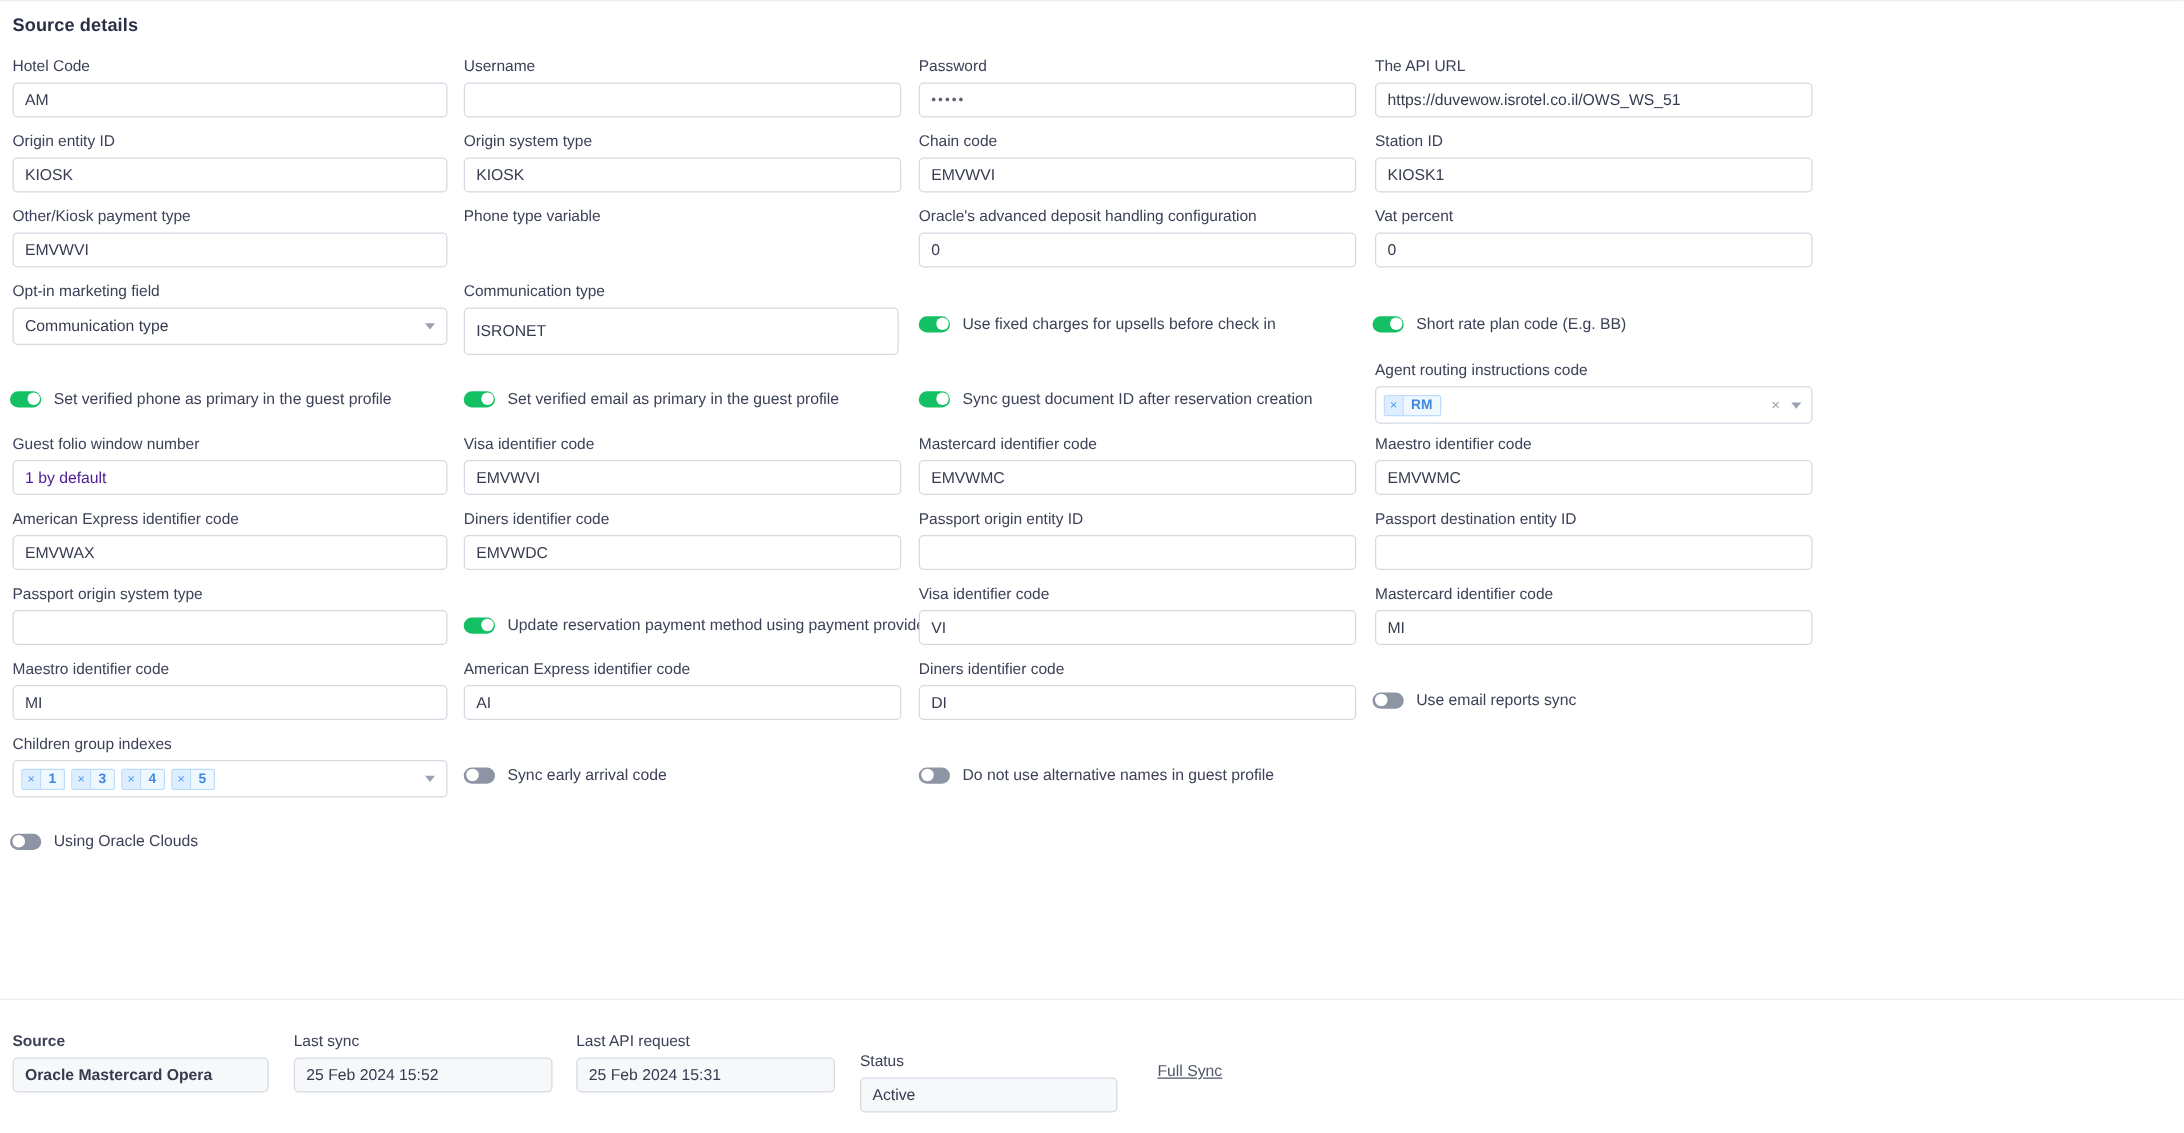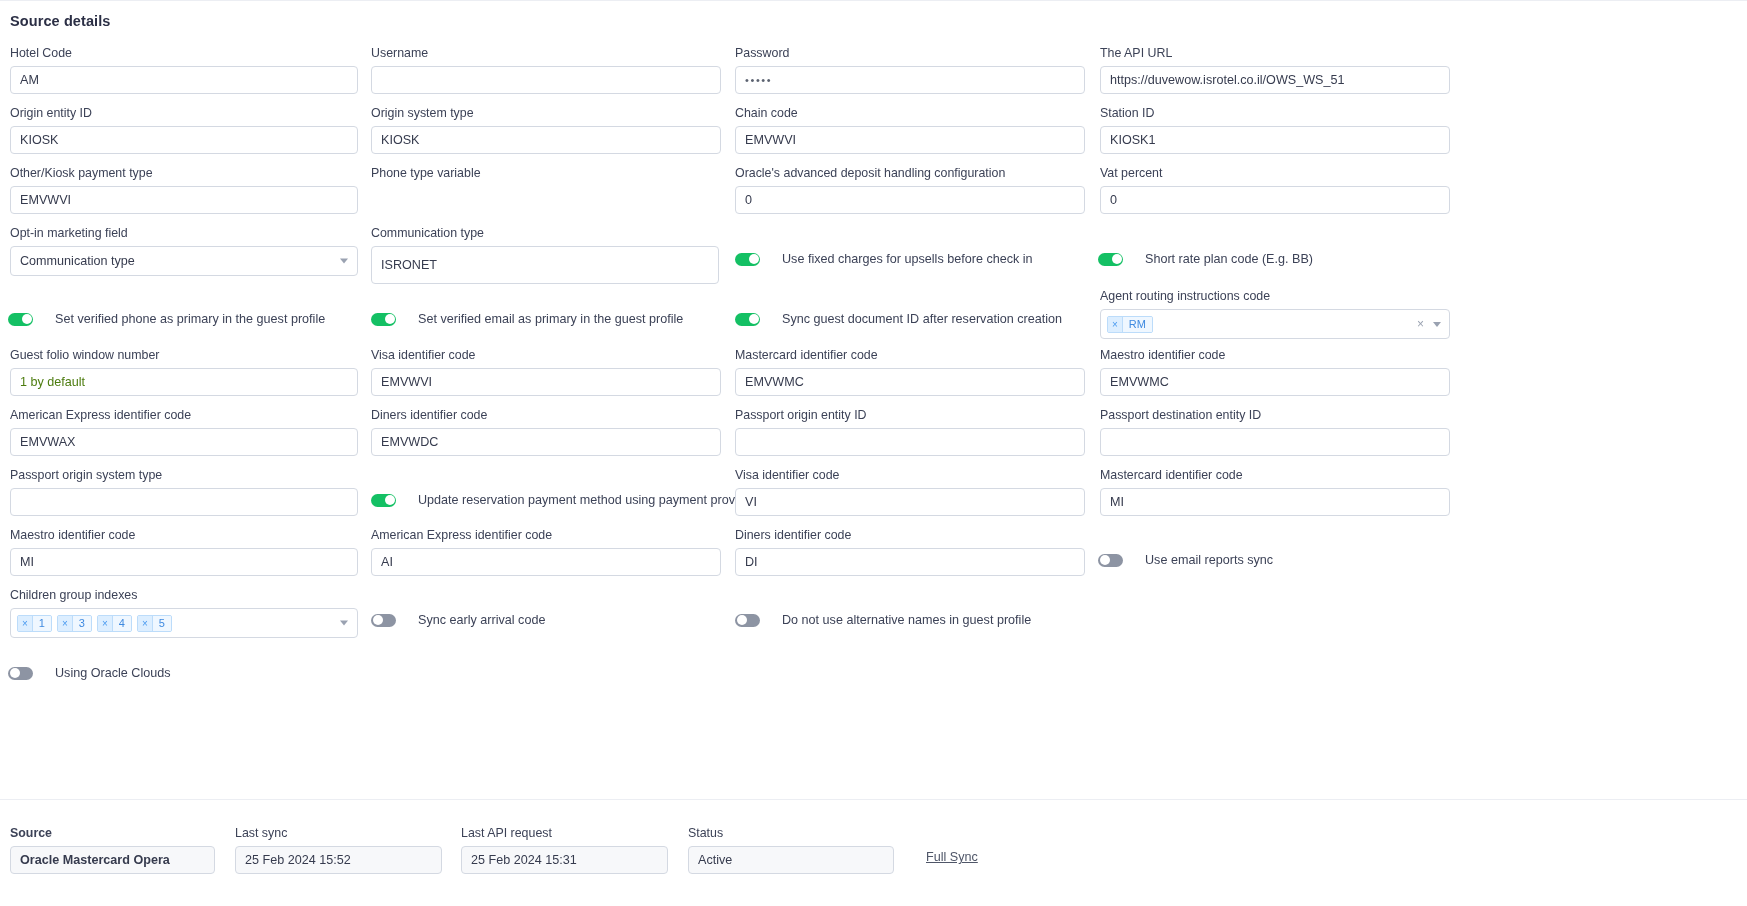--- a/index.html
+++ b/index.html
@@ -33,21 +33,21 @@
   .lbl {
     font-size: 12.4px; color:#3c4257; line-height:14px;
     margin-bottom: 6px; white-space: nowrap; display:block;
   }
   .inp {
     width:100%; height: 28px; border:1px solid #d4d9e2; border-radius:4px;
     background:#fff; padding: 0 9px; font-size: 12.6px; color:#2f3murky;
     color:#363b4e;
     display:flex; align-items:center; white-space:nowrap; overflow:hidden;
   }
-  .inp.ph { color:#4d7c0f; }
+  .inp.ph { color:#4c1d95; }
   .inp.readonly { background:#f7f8fa; }
   .inp.pwd { letter-spacing:1.6px; font-size:11px; color:#5b6270; }
 
   
   .sel { position:relative; padding-right:26px; }
   .caret {
     position:absolute; right:9px; top:50%; transform:translateY(-50%);
     width:0;height:0;border-left:4.5px solid transparent;border-right:4.5px solid transparent;
     border-top:5px solid #9aa2b1;
   }
@@ -58,45 +58,45 @@
     display:flex; align-items:center; padding: 3px 6px; position:relative; gap:5px;
   }
   .chip { display:flex; align-items:stretch; height:17px; border:1px solid #bcdcfa;
           border-radius:2px; overflow:hidden; background:#e8f3fe; }
   .chip .x {
     padding: 0 4px; display:flex; align-items:center; justify-content:center;
     font-size:10px; color:#4a9bf0; background:#dceeff; border-right:1px solid #bcdcfa;
   }
   .chip .v {
     padding: 0 6px; display:flex; align-items:center; font-size:11px; color:#3f8ae0;
-    background:#eff7ff; font-weight:400;
+    background:#eff7ff; font-weight:700;
   }
   .ms-actions { position:absolute; right:8px; top:50%; transform:translateY(-50%);
                 display:flex; align-items:center; gap:9px; }
   .ms-clear { font-size:12px; color:#9aa2b1; line-height:1; }
 
   
-  .toggle-wrap { position:absolute; display:flex; align-items:center; gap:22px; }
+  .toggle-wrap { position:absolute; display:flex; align-items:center; gap:10px; }
   .sw { width:25px; height:13px; border-radius:7px; position:relative; flex:none; }
   .sw.on { background:#14c064; }
   .sw.off { background:#8d94a3; }
   .sw i { position:absolute; top:1.5px; width:10px; height:10px; border-radius:50%;
           background:#fff; display:block; }
   .sw.on i { right:1.5px; }
   .sw.off i { left:1.5px; }
   .sw-label { font-size:12.6px; color:#3c4257; white-space:nowrap; }
 
   .divider { position:absolute; left:0; width:1747px; height:1px; background:#eceef3; }
 
   .footer { position:absolute; left:0; top:826px; width:1747px; }
   .f-cell { position:absolute; }
   .f1 { left:10px; width:205px;font-weight:bold; }
   .f2 { left:235px; width:207px; }
   .f3 { left:461px; width:207px; }
-  .f4 { left:688px; width:206px; }
+  .f4 { left:688px; width:206px;margin-top:16px; }
   .link {
     position:absolute; left:926px; top:24px;
     font-size:12.6px; color:#4f5668; text-decoration:underline; cursor:pointer;
   }
 </style>
 </head>
 <body>
 
 <div class="page">
 

